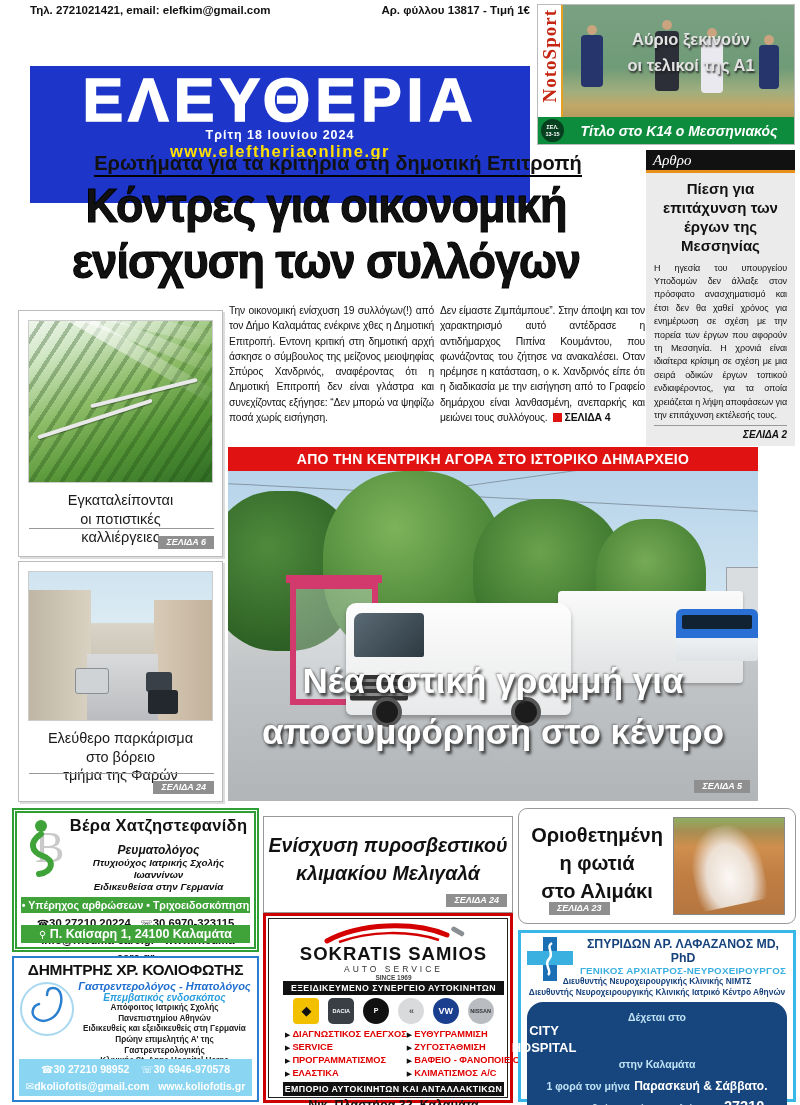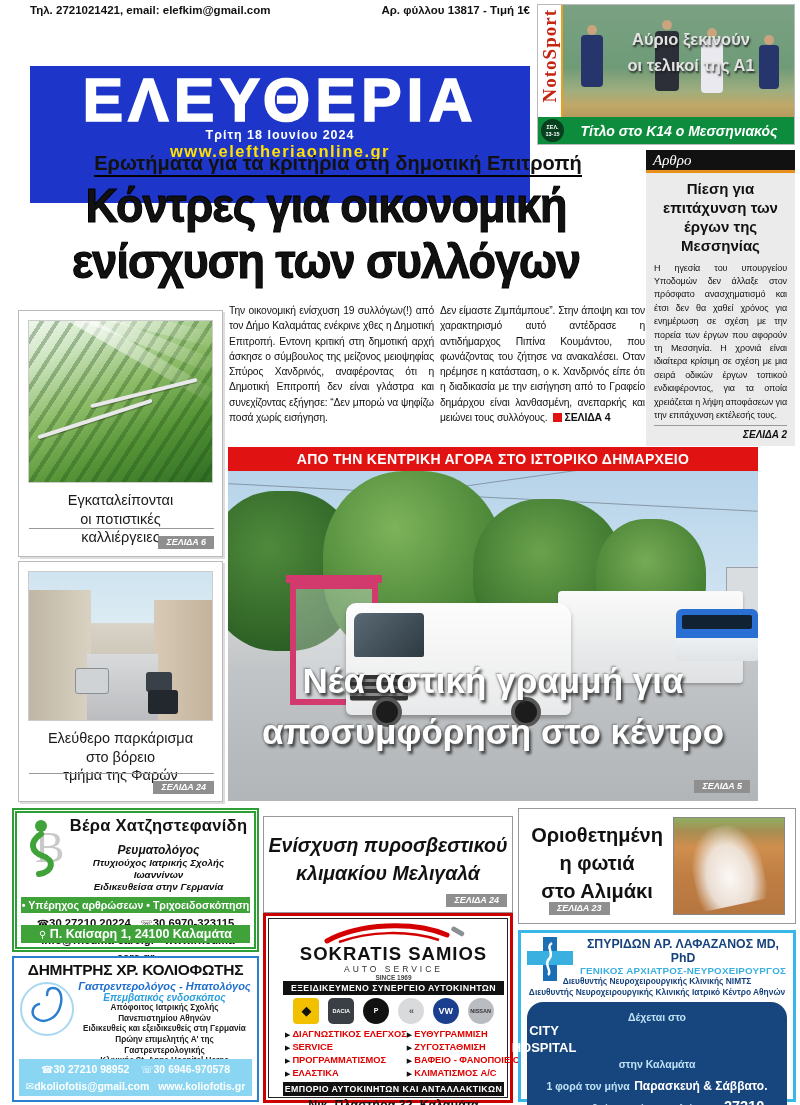--- a/index.html
+++ b/index.html
@@ -85,21 +85,21 @@
   #bluebus { position:absolute; left:448px; top:138px; width:82px; height:52px; background:linear-gradient(180deg,#2a6fd4 0%,#2a6fd4 55%,#eef1f3 56%,#dfe3e6 100%); border-radius:6px 6px 3px 3px; }
   #bluebus:before { content:""; position:absolute; left:6px; top:6px; right:6px; height:14px; background:#123; border-radius:2px; }
   #mp-cap { position:absolute; left:0; right:0; top:185px; text-align:center; color:#fff; font-weight:bold; font-size:35px; line-height:1.45; text-shadow:2px 3px 3px rgba(45,45,45,.9),-1px -1px 2px rgba(45,45,45,.45); }
   #mp-badge { position:absolute; right:8px; bottom:8px; }
 
   
   .teaser { background:#fff; border:1.5px solid #999; }
   #teaser-fd { left:263px; top:808px; width:250px; height:97px;margin-top:8px; }
   #teaser-fd .ttext { text-align:center; font-weight:bold; font-style:italic; font-size:19.5px; line-height:1.45; margin-top:14px; }
   #teaser-fd .pbadge { position:absolute; right:5px; bottom:5px; }
-  #teaser-fire { left:518px; top:808px; width:278px; height:116px; }
+  #teaser-fire { left:518px; top:808px; width:278px; height:116px;border-radius:9px; }
   #teaser-fire .ttext { position:absolute; left:8px; top:12px; width:140px; text-align:center; font-weight:bold; font-size:20px; line-height:1.4; }
   #teaser-fire .pbadge { position:absolute; left:30px; bottom:8px; }
   #firephoto { position:absolute; right:10px; top:8px; width:112px; height:98px; border:1px solid #888; overflow:hidden;
     background:linear-gradient(180deg,#8fae62 0%,#a88d52 14%,#cf8f4e 30%,#c07e43 60%,#b5763f 100%); }
   #firephoto .smoke { position:absolute; left:18px; top:8px; width:70px; height:80px; background:radial-gradient(ellipse at 50% 65%,rgba(255,255,255,.95) 0%,rgba(245,245,245,.8) 45%,rgba(245,245,245,0) 75%); transform:rotate(-12deg); }
 
   
   #ad-vera { left:12px; top:808px; width:247px; height:144px; border:5px double #2f9e35; background:#fff; padding:3px 4px 0 4px; }
   #ad-vera .vhead { display:flex; }
   #ad-vera .vlogo { width:46px; height:62px; flex:0 0 46px; position:relative; }

